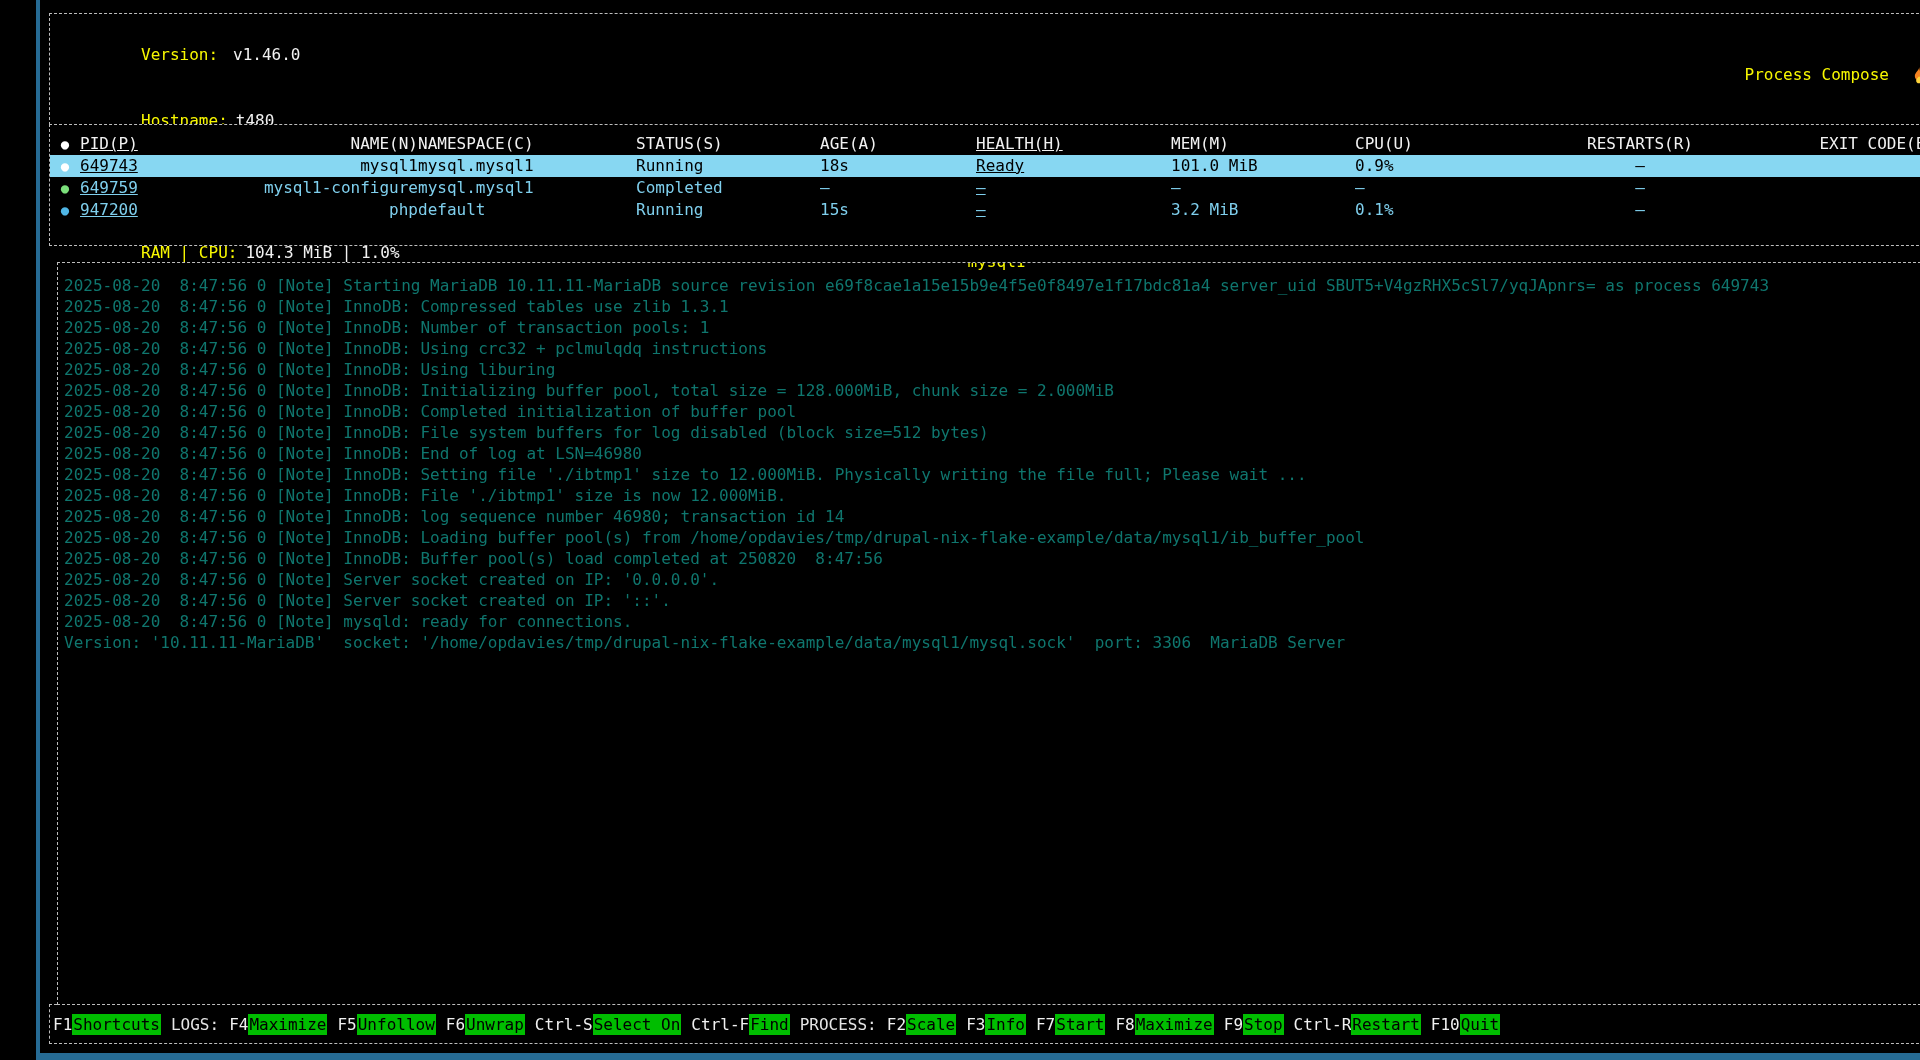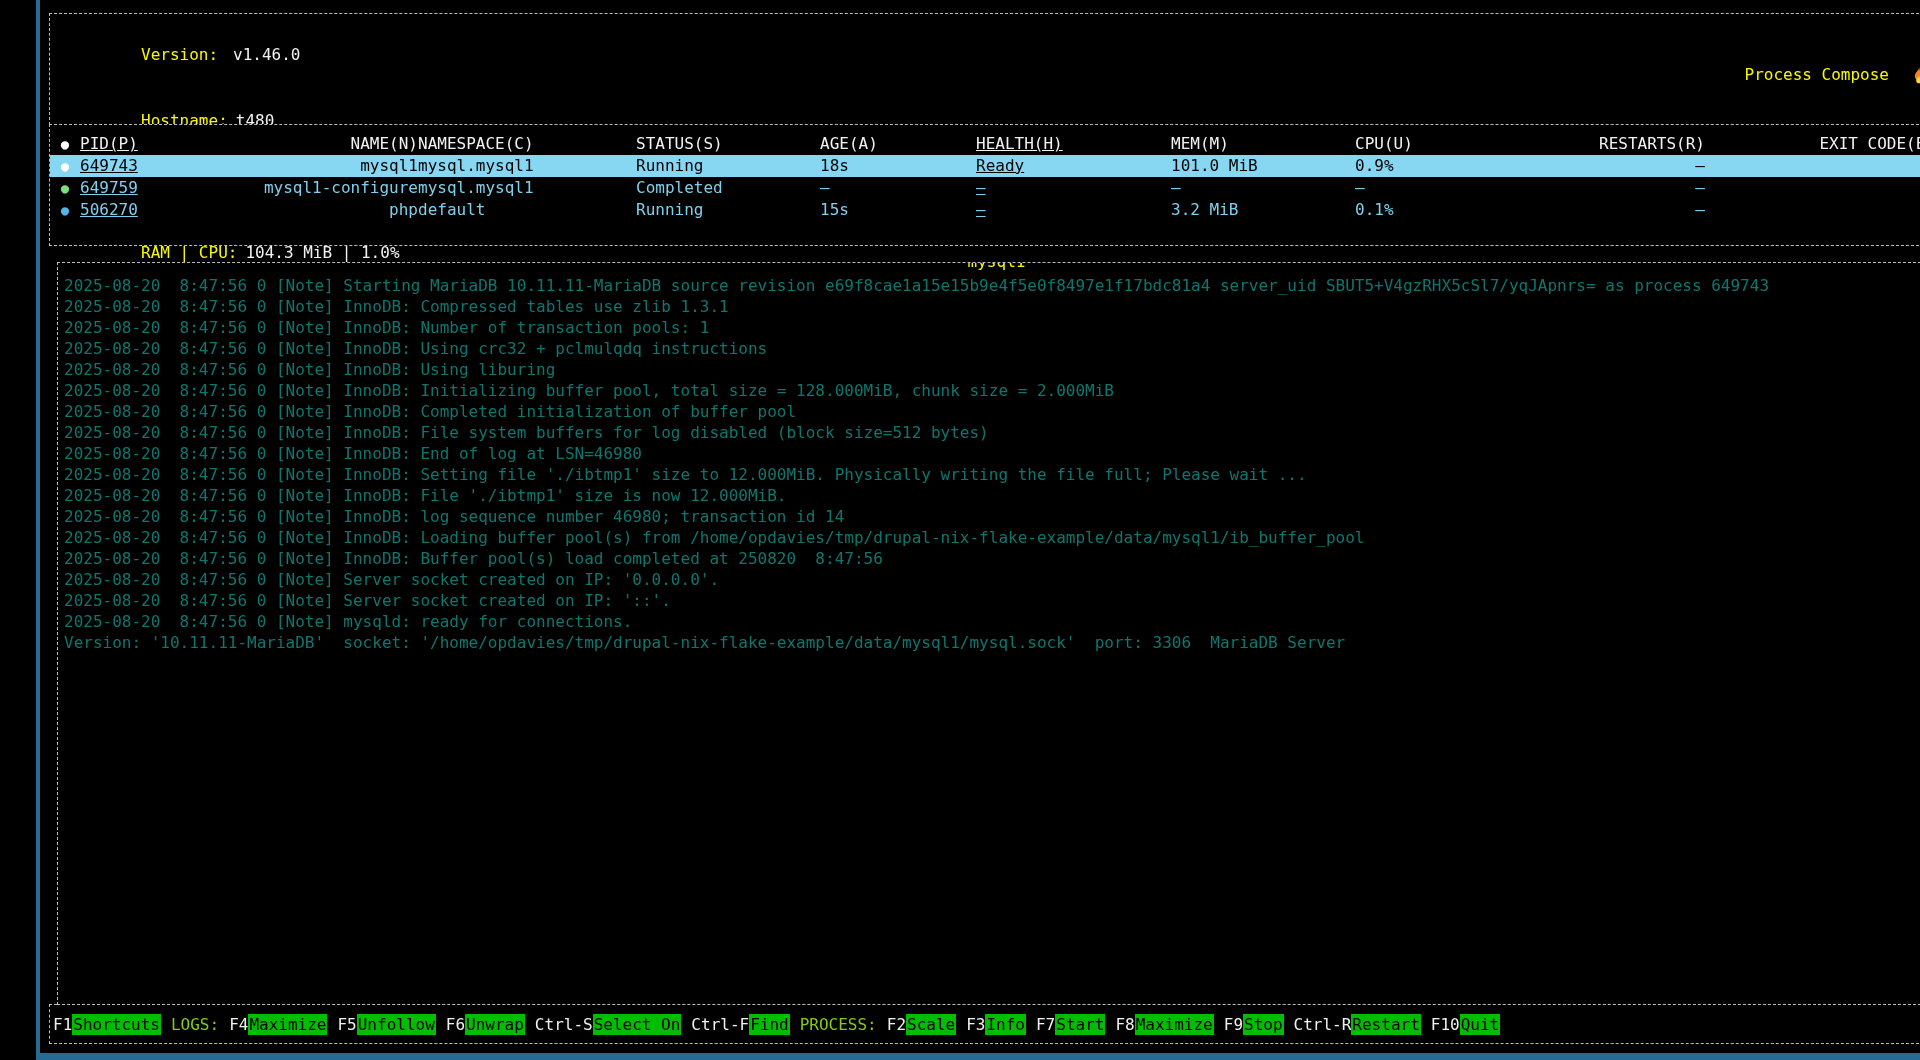--- a/index.html
+++ b/index.html
@@ -44,21 +44,21 @@
   .cell { flex: 0 0 auto; overflow: hidden; }
   .c-bullet   { width: 30px; text-align: center; font-size: 14px; }
   .c-pid      { width: 76px; text-decoration: underline; }
   .c-name     { width: 262px; text-align: right; }
   .c-ns       { width: 218px; }
   .c-status   { width: 184px; }
   .c-age      { width: 156px; }
   .c-health   { width: 195px; text-decoration: underline; }
   .c-mem      { width: 184px; }
   .c-cpu      { width: 220px; }
-  .c-restarts { flex: 1 1 auto; text-align: right; }
+  .c-restarts { flex: 1 1 auto; text-align: center; }
   .c-exit     { width: 238px; text-align: right; padding-right: 8px; }
   .thead .c-bullet { color: #fff; }
 
   
   .log-panel {
     flex: 1 1 auto; margin: 16px 8px 0 8px;
     position: relative; padding: 12px 6px 0 6px;
     overflow: hidden;
   }
   .log-title {
@@ -69,21 +69,21 @@
 
   
   .bottom-bar {
     flex: 0 0 auto; height: 40px; margin-top: -1px;
     display: flex; align-items: center;
     padding: 0 3px; white-space: pre; overflow: hidden;
   }
   .sb-item { margin-right: 10px; flex: 0 0 auto; }
   .sb-key { color: #f0f0f0; }
   .sb-action { background: #00bd00; color: #000; padding: 1px 1px; }
-  .sb-section { color: #84cc16; margin-right: 10px; flex: 0 0 auto; }
+  .sb-section { color: #e5e5e5; margin-right: 10px; flex: 0 0 auto; }
 </style>
 </head>
 <body>
 
 <div class="window">
 
   <div class="panel header-panel">
     <div>
       <div class="info-line">
         <span class="info-label">Version:</span><span class="info-value">v1.46.0</span>
@@ -144,21 +144,21 @@
     <span class="cell c-age">–</span>
     <span class="cell c-health">–</span>
     <span class="cell c-mem">–</span>
     <span class="cell c-cpu">–</span>
     <span class="cell c-restarts">–</span>
     <span class="cell c-exit">0</span>
   </div>
 
   <div class="trow">
     <span class="cell c-bullet" style="color: rgb(79, 182, 230);">●</span>
-    <span class="cell c-pid">506270</span>
+    <span class="cell c-pid">947200</span>
     <span class="cell c-name">php</span>
     <span class="cell c-ns">default</span>
     <span class="cell c-status">Running</span>
     <span class="cell c-age">15s</span>
     <span class="cell c-health">–</span>
     <span class="cell c-mem">3.2 MiB</span>
     <span class="cell c-cpu">0.1%</span>
     <span class="cell c-restarts">–</span>
     <span class="cell c-exit">–</span>
   </div>

